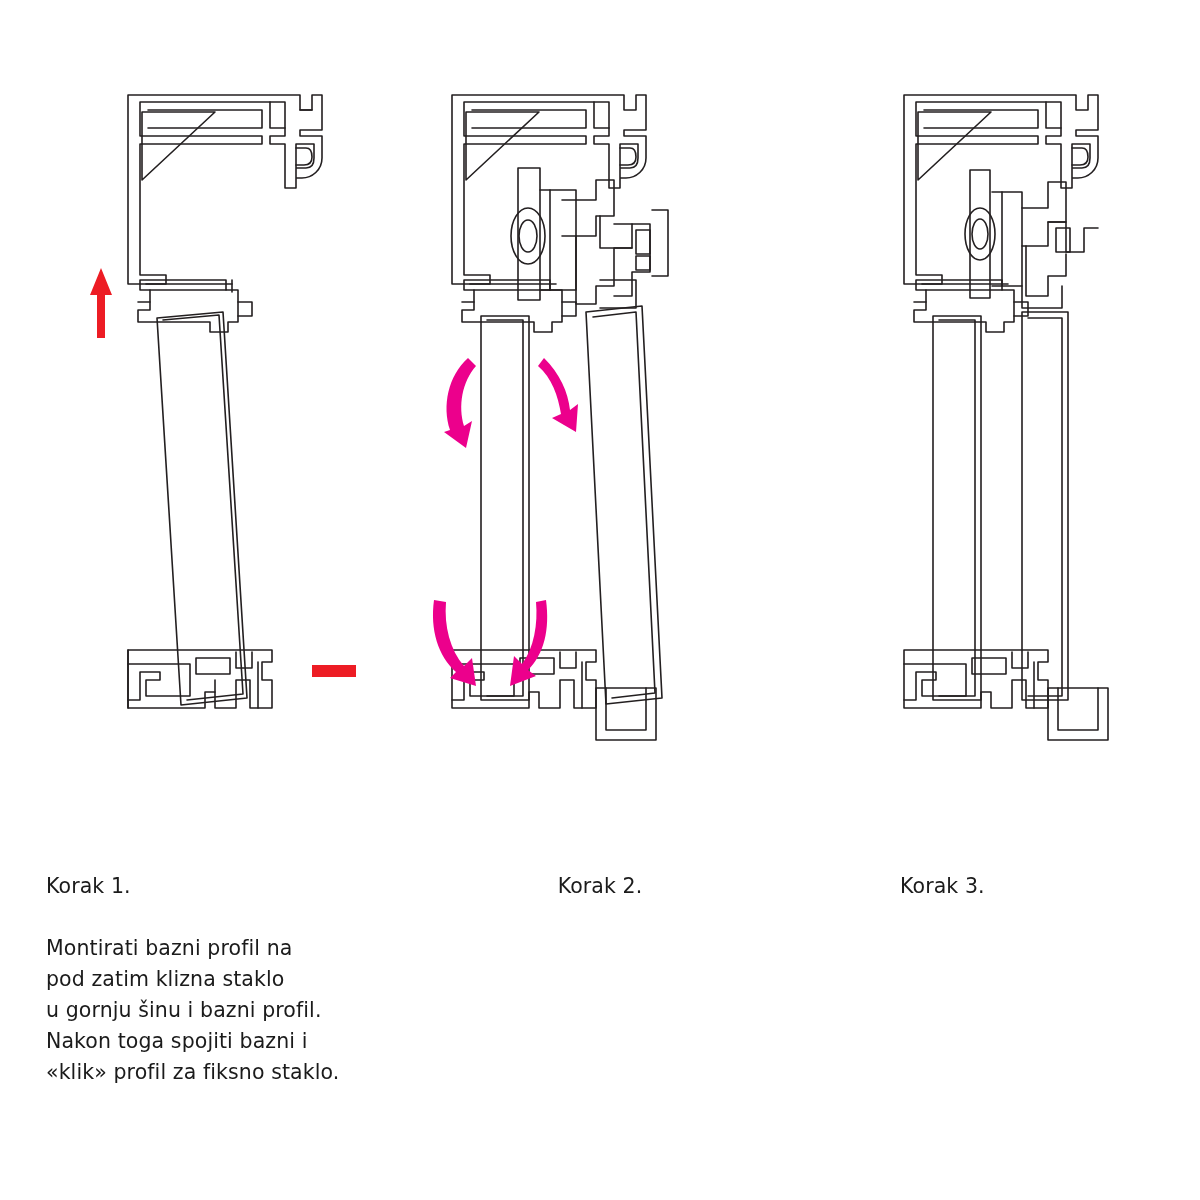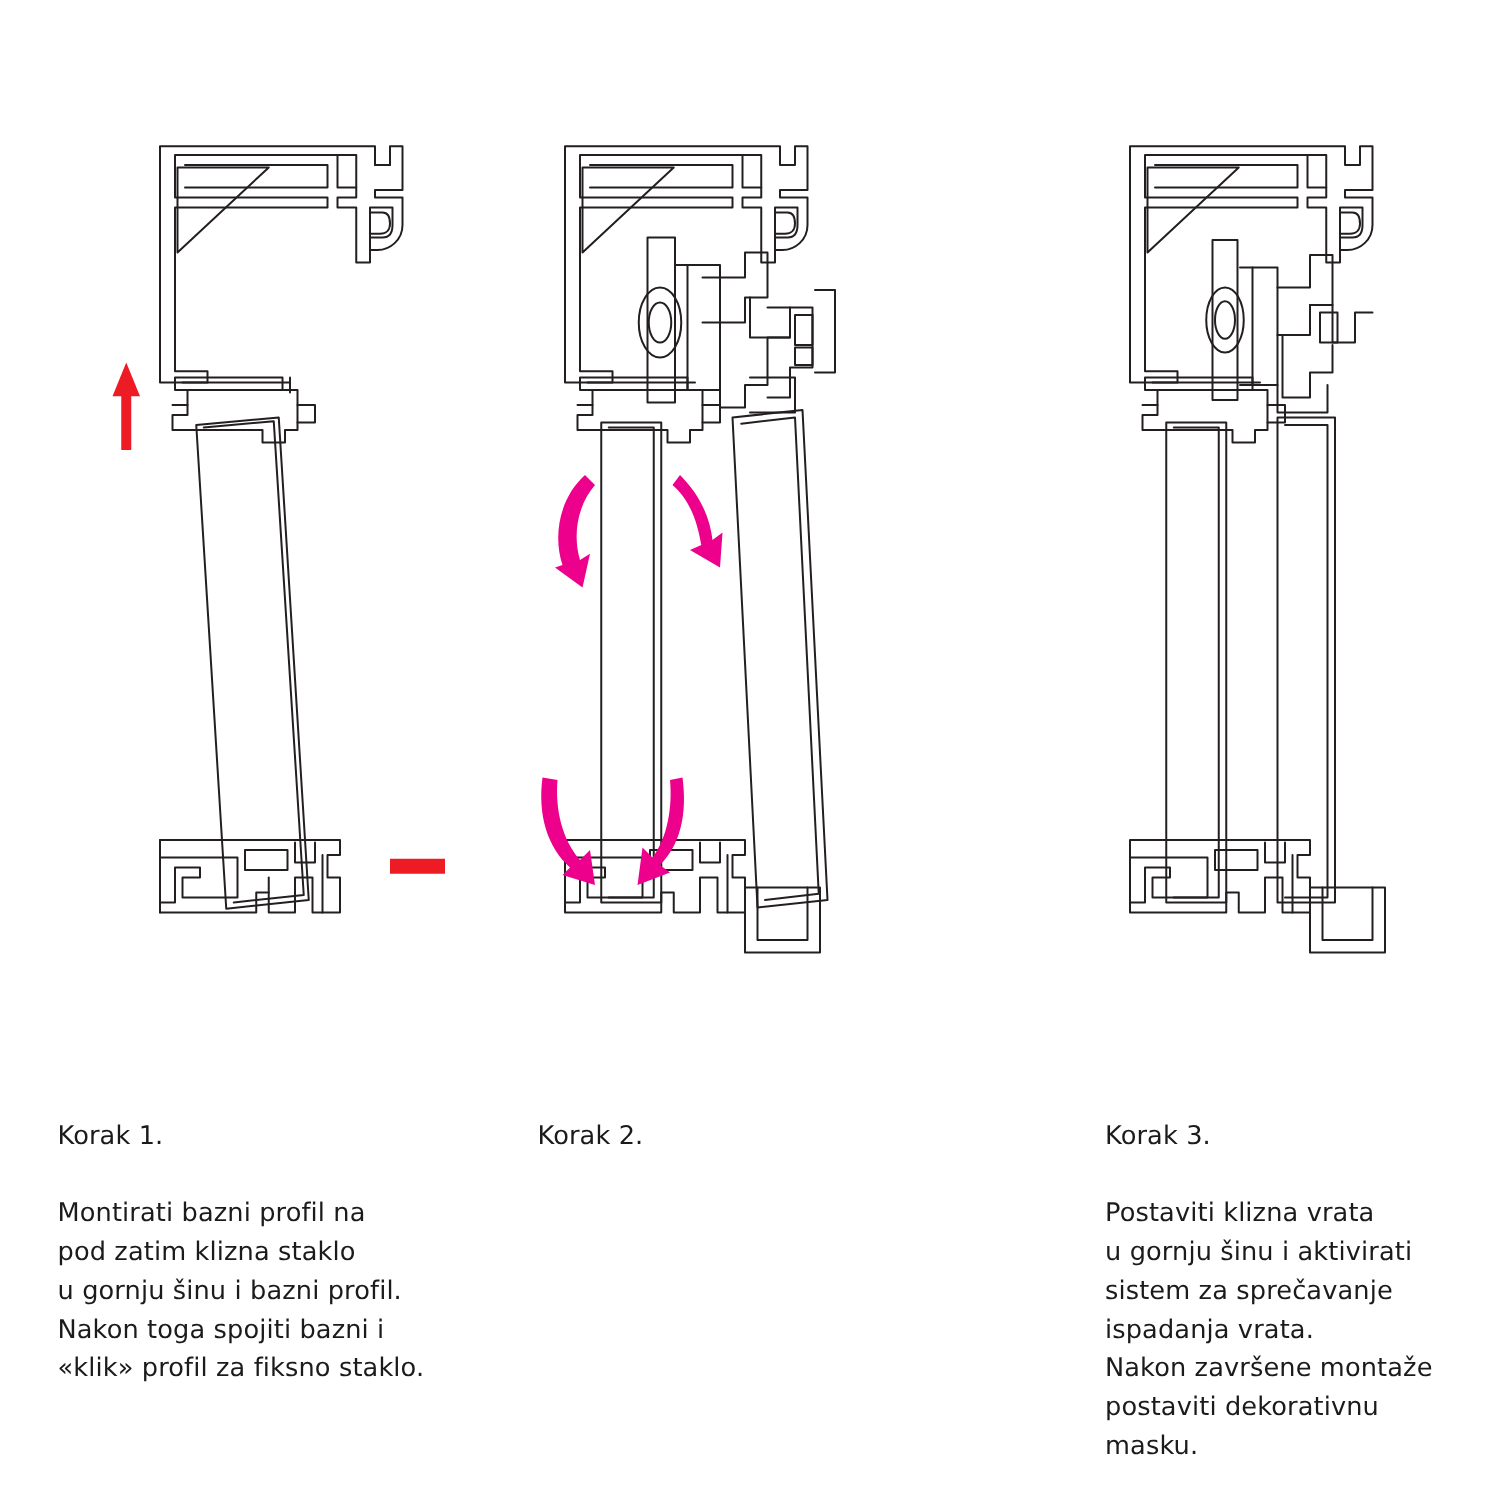--- a/index.html
+++ b/index.html
@@ -11,21 +11,20 @@
     width: 1200px;
     height: 1200px;
     font-family: "DejaVu Sans", sans-serif;
     color: #1a1a1a;
     position: relative;
     overflow: hidden;
   }
   .sheet {
     position: absolute;
     inset: 0;
-    margin-top: 22px;
   }
   .panel {
     position: absolute;
     top: 0;
     width: 400px;
     height: 1200px;
   }
   .panel-1 { left: 0; }
   .panel-2 { left: 400px; }
   .panel-3 { left: 800px; }
@@ -47,22 +46,22 @@
     position: absolute;
     left: 46px;
     top: 840px;
     width: 330px;
     font-size: 20.5px;
     line-height: 31px;
     color: #1b1b1b;
     white-space: pre-line;
     letter-spacing: 0.1px;
   }
-  .panel-2 .caption { left: 30px; width: 340px; }
-  .panel-3 .caption { left: 84px; width: 300px; }
+  .panel-2 .caption { left: 30px; width: 340px; text-align: center; }
+  .panel-3 .caption { left: 100px; width: 300px; }
 
   .caption .ttl {
     display: block;
   }
   .caption .body {
     display: block;
     white-space: pre-line;
   }
 </style>
 </head>
@@ -245,23 +244,16 @@
           <path d="M212 612 L212 628 L228 628 L228 612"></path>
           <path d="M234 622 L234 668"></path>
 
           <path d="M248 648 L308 648 L308 700 L248 700 Z"></path>
           <path d="M258 648 L258 690 L298 690 L298 648"></path>
         </g>
       </svg>
     </div>
     <div class="caption">
       <span class="ttl">Korak 3.</span>
-      <span class="body">Postaviti klizna vrata
-u gornju šinu i aktivirati
-sistem za sprečavanje
-ispadanja vrata.
-Nakon završene montaže
-postaviti dekorativnu
-masku.</span>
     </div>
   </div>
 
 </div>
 
 </body></html>

